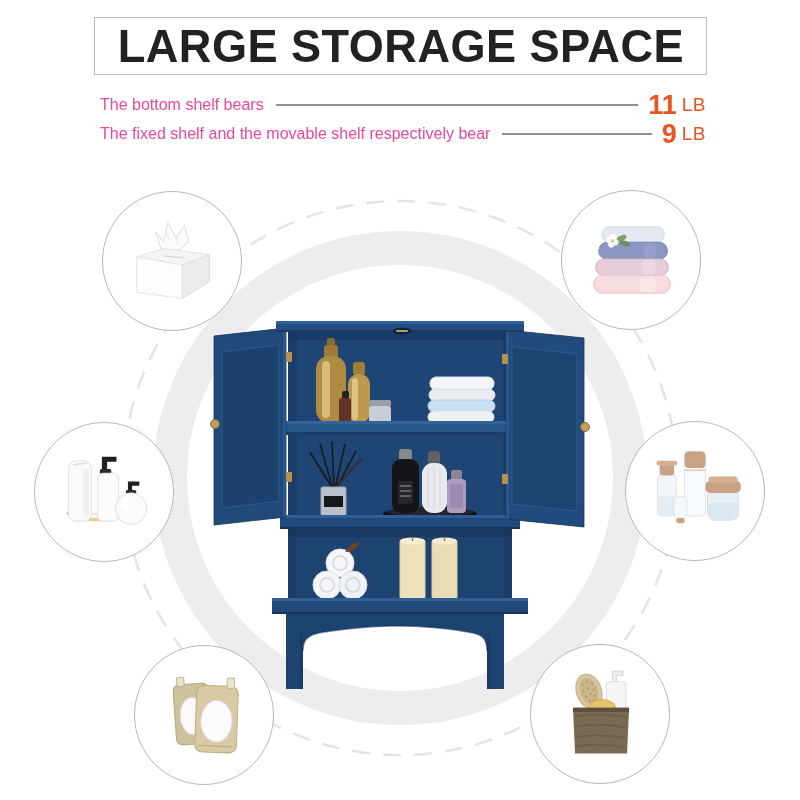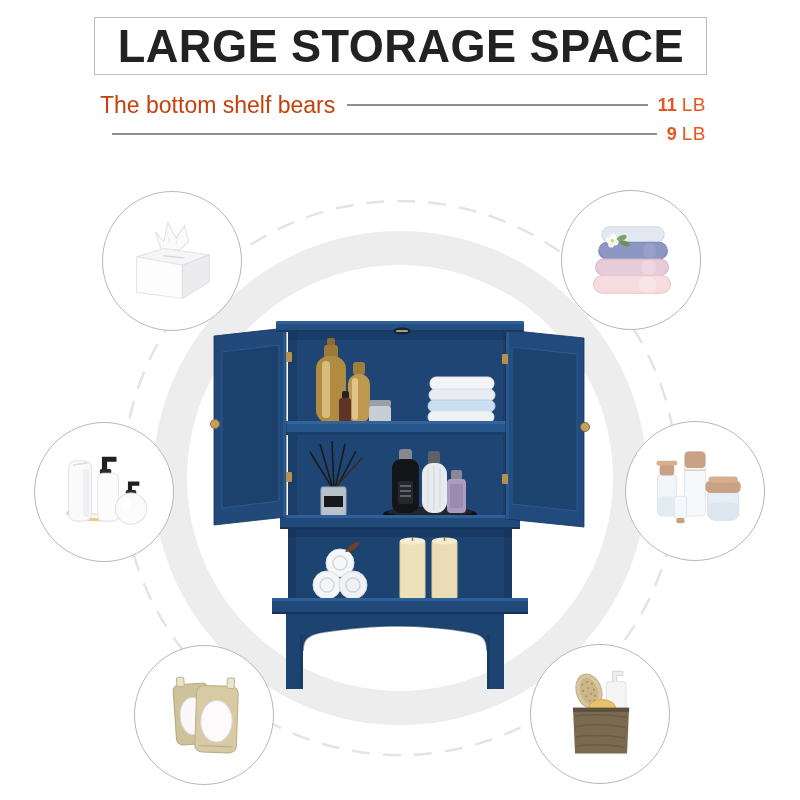--- a/index.html
+++ b/index.html
@@ -15,23 +15,23 @@
   .title-box h1{
     margin:0;font-size:46px;font-weight:800;letter-spacing:.5px;color:#222;
     transform:scaleX(.98);white-space:nowrap;
   }
   .spec-row{
     position:absolute;left:100px;width:606px;height:28px;
     display:flex;align-items:center;
   }
   .spec-row.r1{top:91px;}
   .spec-row.r2{top:120px;}
-  .spec-label{font-size:23px;color:#c2410c;white-space:nowrap;text-align:center;}
+  .spec-label{font-size:16px;color:#ec4899;white-space:nowrap;text-align:center;}
   .spec-line{flex:1;height:2px;background:#8f8f8f;margin:0 10px 0 12px;}
-  .spec-value{font-size:18px;font-weight:700;color:#e8551f;white-space:nowrap;}
+  .spec-value{font-size:27px;font-weight:700;color:#e8551f;white-space:nowrap;}
   .spec-unit{font-size:19px;font-weight:500;color:#e8551f;margin-left:5px;letter-spacing:.5px;text-align:center;}
   
   .ring-layer{position:absolute;left:0;top:0;}
   
   .item-circle{
     position:absolute;width:140px;height:140px;border-radius:50%;
     background:#ffffff;border:1px solid #b7b7b7;box-sizing:border-box;
     display:flex;align-items:center;justify-content:center;
   }
   .item-circle svg{display:block;}
@@ -59,20 +59,21 @@
   </div>
 
   <div class="spec-row r1">
     <span class="spec-label">The bottom shelf bears</span>
     <span class="spec-line"></span>
     <span class="spec-value">11</span>
     <span class="spec-unit">LB</span>
   </div>
 
   <div class="spec-row r2">
+    <span class="spec-label">The fixed shelf and the movable shelf respectively bear</span>
     <span class="spec-line"></span>
     <span class="spec-value">9</span>
     <span class="spec-unit">LB</span>
   </div>
 
   <div class="item-circle c-tissue">
     <svg width="104" height="104" viewBox="0 0 100 100">
       <path d="M34,22 L42,31 L46,13 L54,28 L62,16 L66,31 L58,39 L40,40 Z" fill="#fbfbfc" stroke="#e0e0e3" stroke-width="1"></path>
       <path d="M44,20 L48,32 M56,24 L54,34" stroke="#ebebee" stroke-width="1" fill="none"></path>
       <polygon points="16,46 42,38 86,44 60,54" fill="#f5f5f7" stroke="#e2e2e4" stroke-width="1"></polygon>

